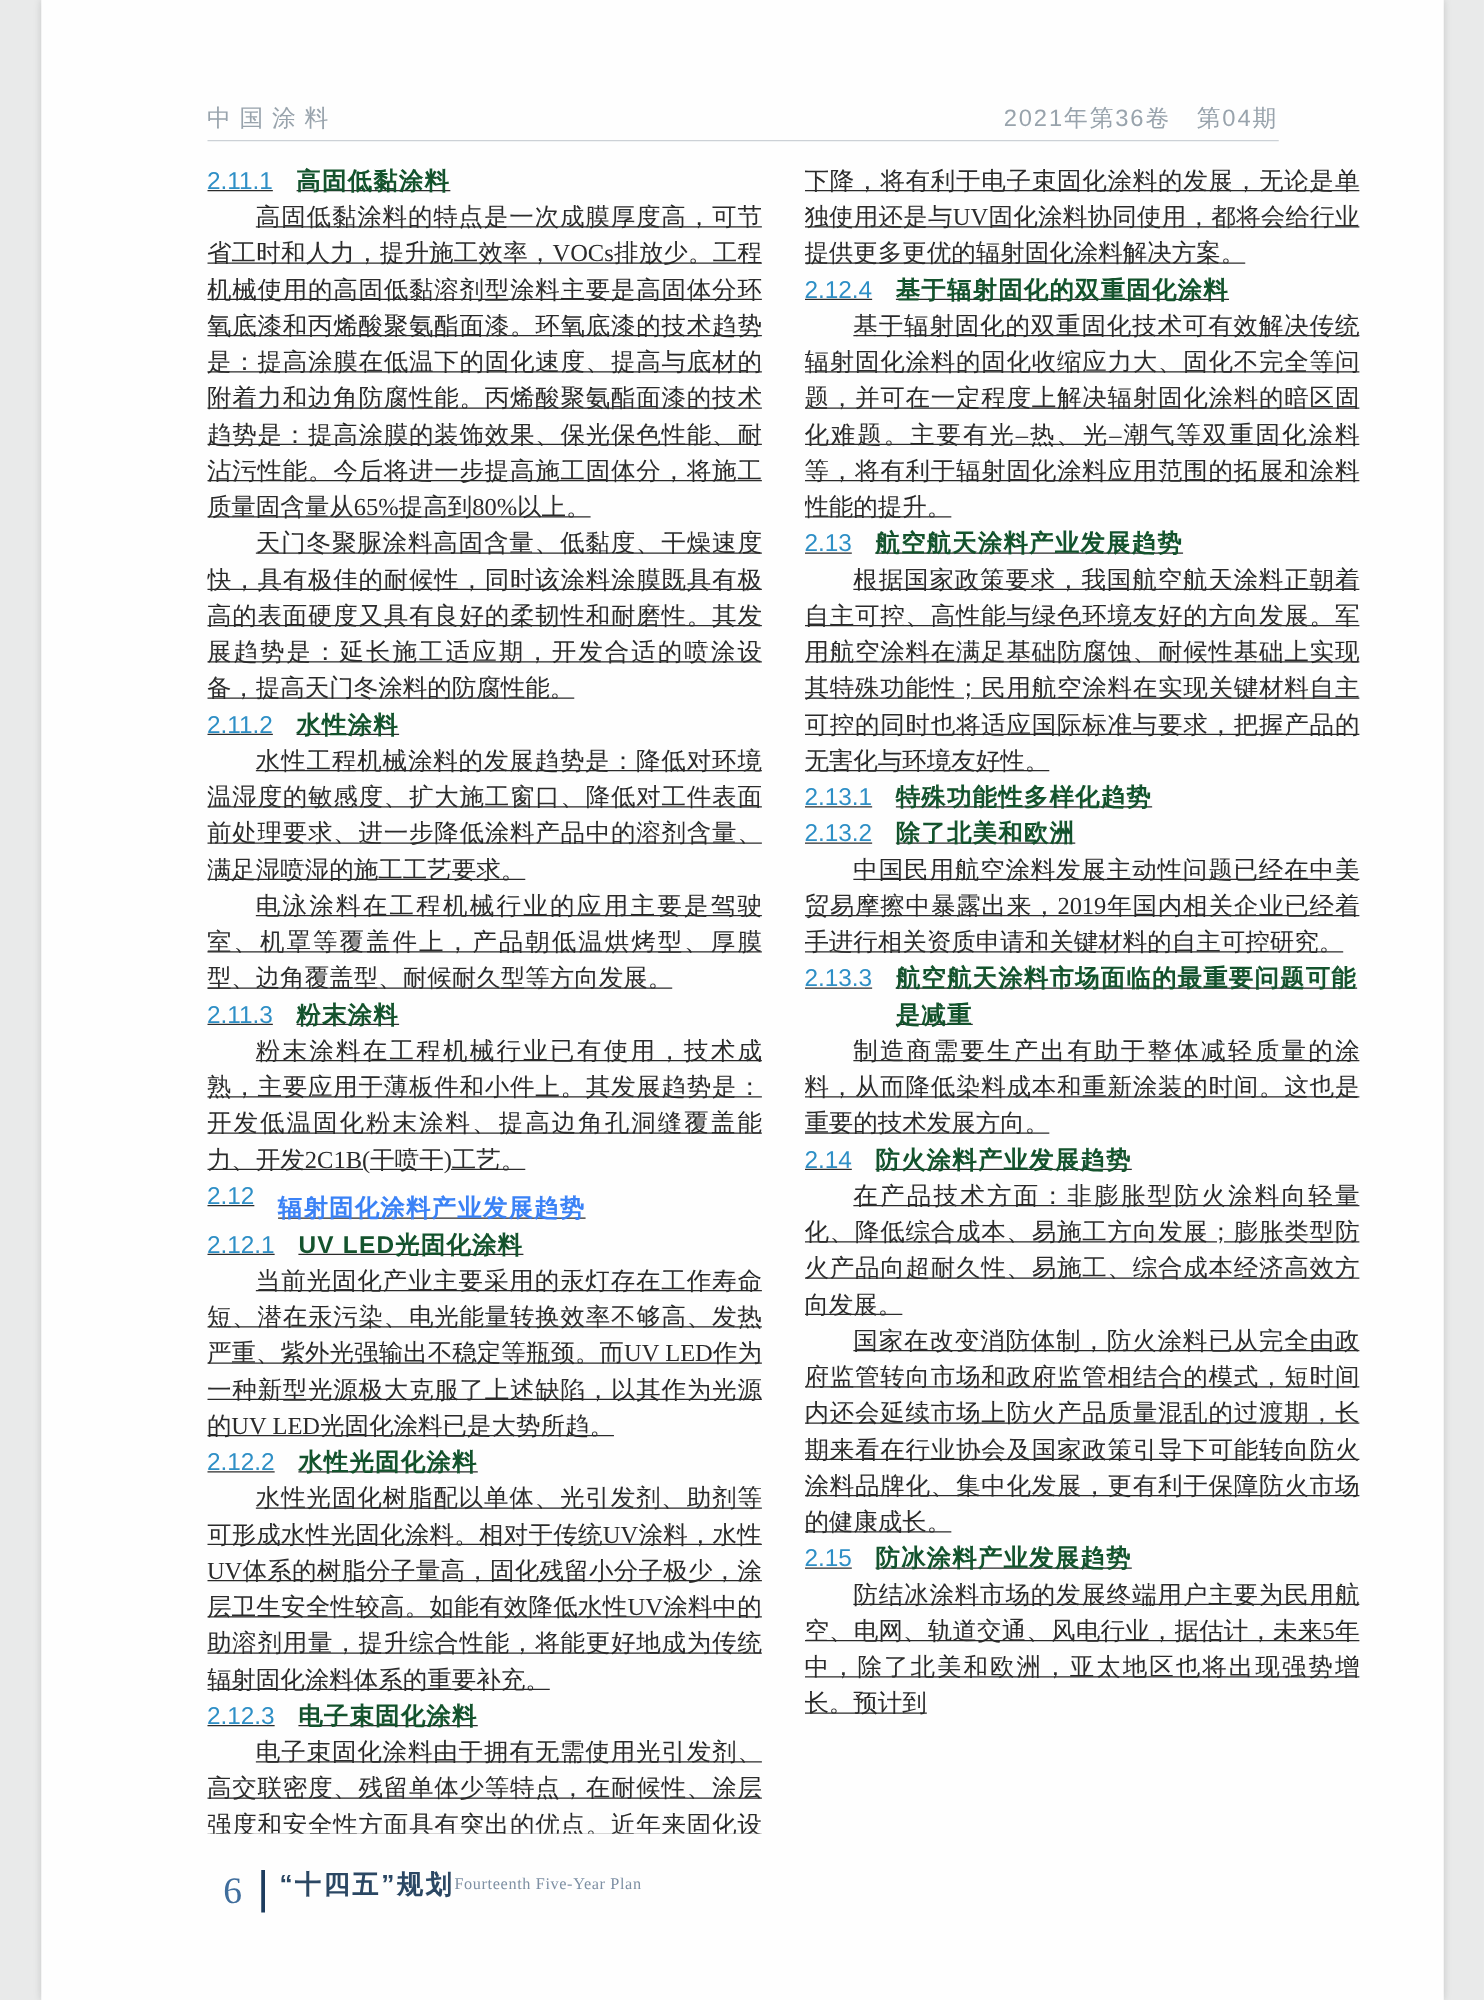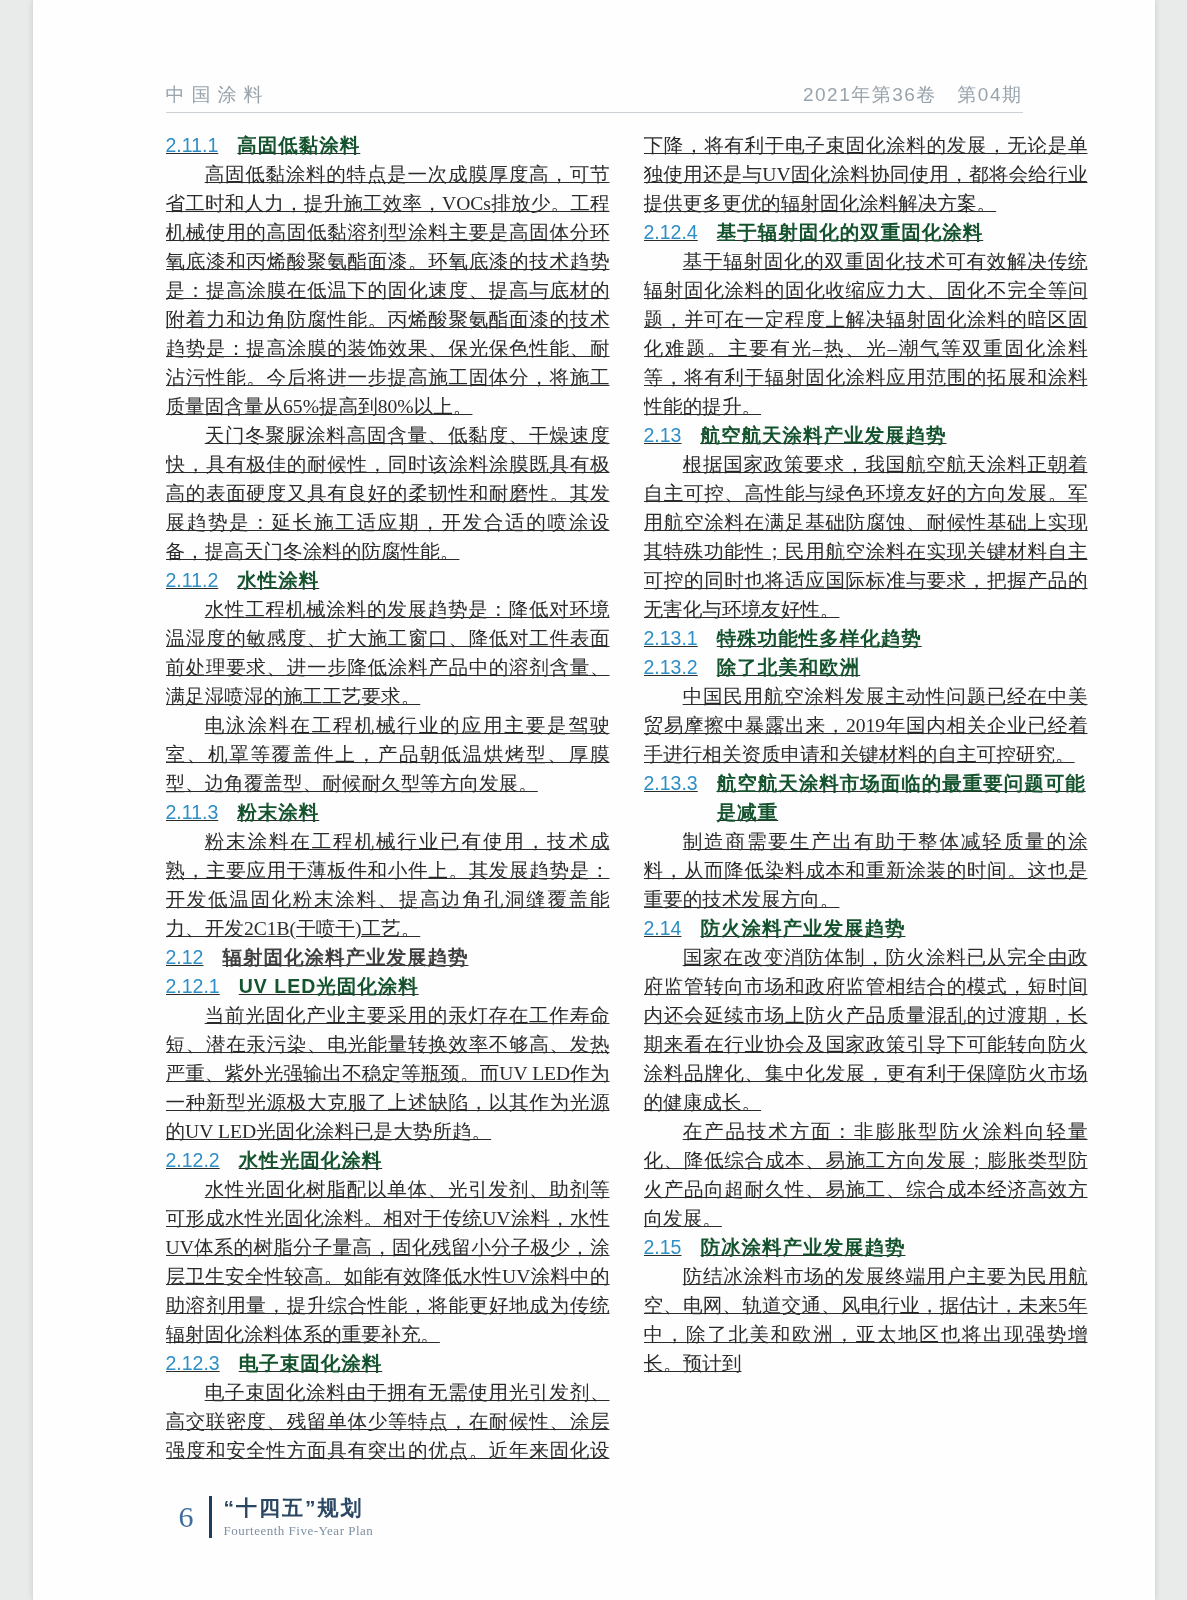--- a/index.html
+++ b/index.html
@@ -26,29 +26,29 @@
     margin:0;font-size:19.6px;line-height:29px;
     text-align:justify;text-indent:2em;
   }
   .para.noindent{text-indent:0;}
   .heading{
     display:flex;gap:19px;line-height:29px;
     font-family:"Liberation Sans","DejaVu Sans",sans-serif;
   }
   .hnum{color:#2e8fc6;font-size:19.5px;flex:0 0 auto;font-weight:400;}
   .htitle{color:#14532d;font-weight:700;font-size:19.5px;letter-spacing:1px;text-align:left;}
-  .heading.accent .htitle{color:#404040;}
+  .heading.accent .htitle{color:#3b82f6;margin-top:10px;}
   
   .pg-footer{position:absolute;left:146px;top:1496px;display:flex;align-items:stretch;}
   .page-num{
     font-size:30px;color:#3f6d9c;align-self:center;margin-right:15px;
     font-family:"Liberation Serif","DejaVu Serif",serif;
   }
   .footer-bar{width:3px;background:#1d3c5e;margin-right:12px;}
-  .footer-text{display:flex;flex-direction:column;justify-content:flex-start;}
+  .footer-text{display:flex;justify-content:flex-start;}
   .footer-cn{
     font-size:21px;font-weight:700;color:#2b4763;letter-spacing:2px;
     font-family:"Liberation Sans","DejaVu Sans",sans-serif;line-height:24px;
   }
   .footer-en{
     font-size:13px;color:#7e90a4;margin-top:3px;letter-spacing:.5px;
     font-family:"Liberation Serif","DejaVu Serif",serif;line-height:15px;
   }
 </style>
 </head>
@@ -126,22 +126,22 @@
       <p class="para">中国民用航空涂料发展主动性问题已经在中美贸易摩擦中暴露出来，2019年国内相关企业已经着手进行相关资质申请和关键材料的自主可控研究。</p>
       <div class="heading">
         <span class="hnum">2.13.3</span>
         <span class="htitle">航空航天涂料市场面临的最重要问题可能是减重</span>
       </div>
       <p class="para">制造商需要生产出有助于整体减轻质量的涂料，从而降低染料成本和重新涂装的时间。这也是重要的技术发展方向。</p>
       <div class="heading">
         <span class="hnum">2.14</span>
         <span class="htitle">防火涂料产业发展趋势</span>
       </div>
+      <p class="para">在产品技术方面：非膨胀型防火涂料向轻量化、降低综合成本、易施工方向发展；膨胀类型防火产品向超耐久性、易施工、综合成本经济高效方向发展。</p>
       <p class="para">国家在改变消防体制，防火涂料已从完全由政府监管转向市场和政府监管相结合的模式，短时间内还会延续市场上防火产品质量混乱的过渡期，长期来看在行业协会及国家政策引导下可能转向防火涂料品牌化、集中化发展，更有利于保障防火市场的健康成长。</p>
-      <p class="para">在产品技术方面：非膨胀型防火涂料向轻量化、降低综合成本、易施工方向发展；膨胀类型防火产品向超耐久性、易施工、综合成本经济高效方向发展。</p>
       <div class="heading">
         <span class="hnum">2.15</span>
         <span class="htitle">防冰涂料产业发展趋势</span>
       </div>
       <p class="para">防结冰涂料市场的发展终端用户主要为民用航空、电网、轨道交通、风电行业，据估计，未来5年中，除了北美和欧洲，亚太地区也将出现强势增长。预计到</p>
     </section>
 
   </main>
 
   <footer class="pg-footer">

